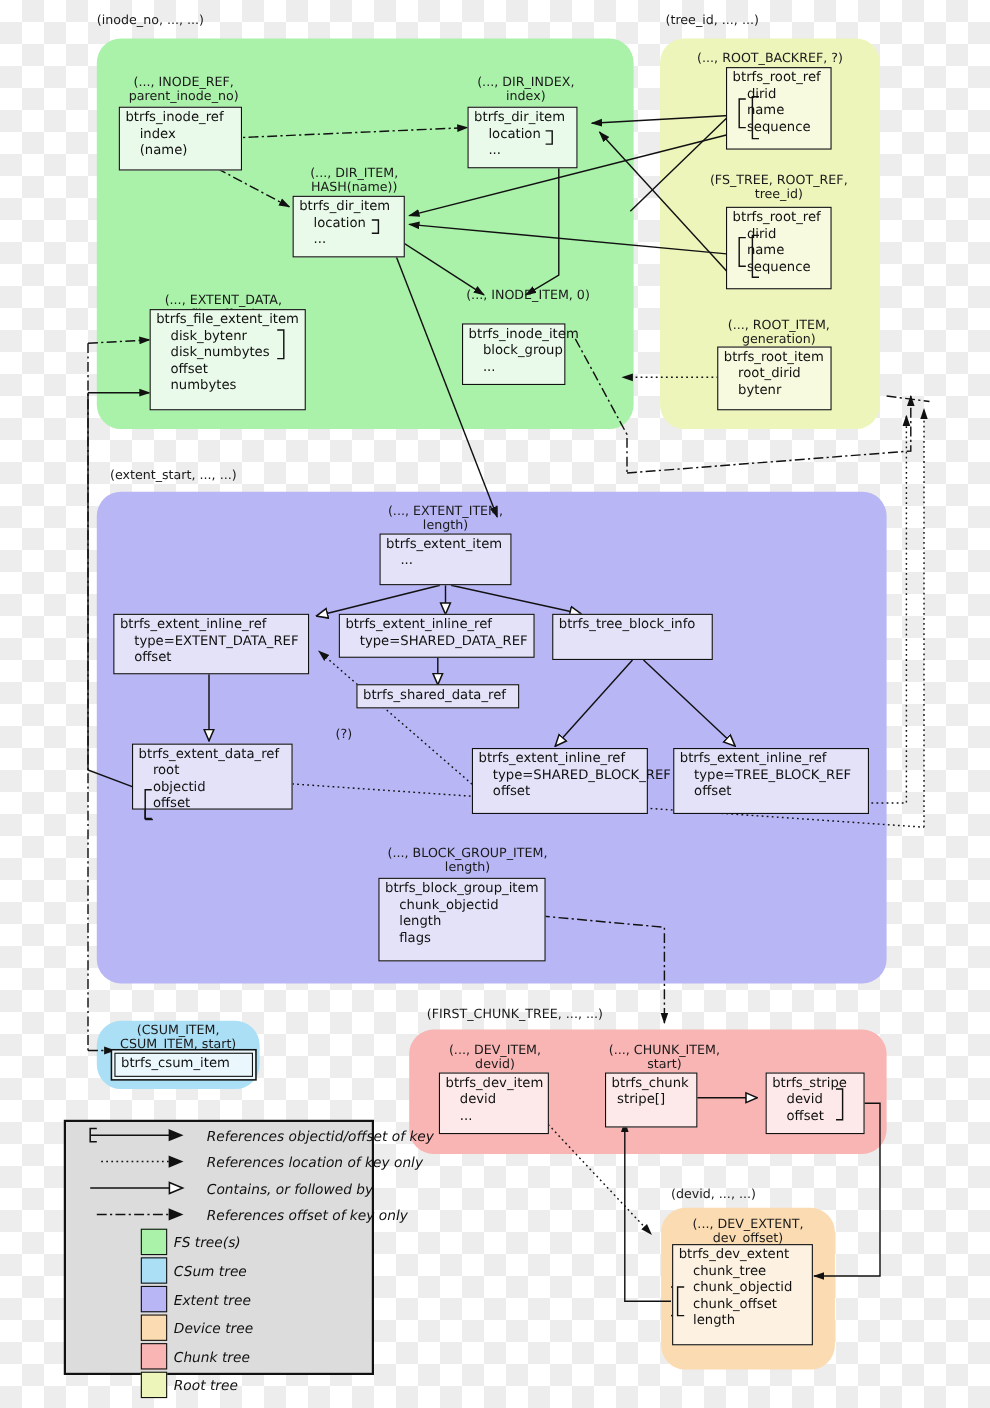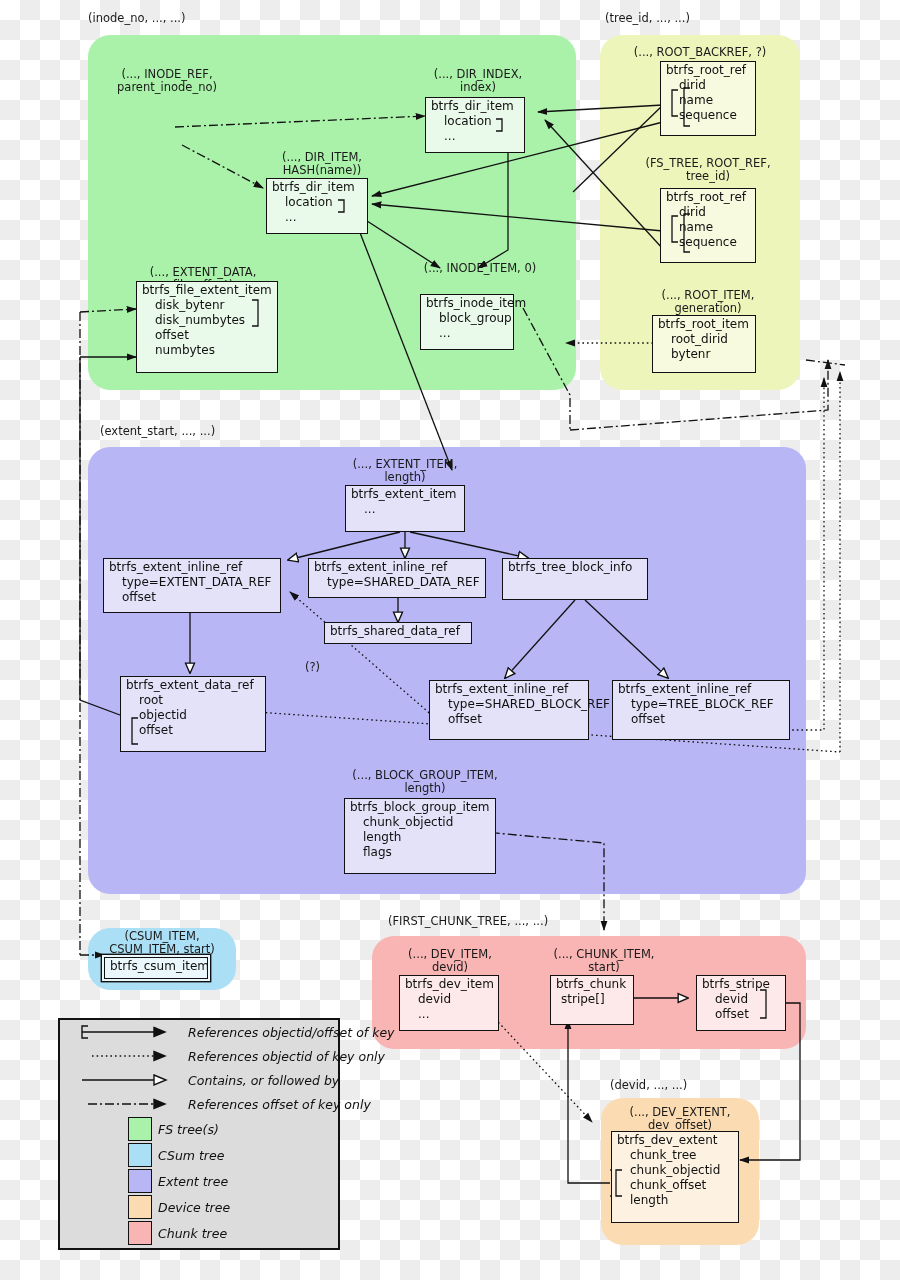--- a/index.html
+++ b/index.html
@@ -169,20 +169,25 @@
       <path d="M 610 1196 L 616 1196"></path>
       <path d="M 610 1183 L 568 1183 L 568 1020" marker-end="url(#solidArrow)"></path>
 
       
       <path d="M 806 360 L 845 365" stroke-dasharray="9,3,2,3"></path>
     </g>
   </svg>
 
   <div class="keylabel" style="left:108px;top:68px;width:118px;">(..., INODE_REF,
 parent_inode_no)</div>
+  <div class="node greenish" style="left:108px;top:97px;width:112px;height:58px;">
+    <div class="title">btrfs_inode_ref</div>
+    <div class="field">index</div>
+    <div class="field">(name)</div>
+  </div>
 
   <div class="keylabel" style="left:423px;top:68px;width:110px;">(..., DIR_INDEX,
 index)</div>
   <div class="node greenish" style="left:425px;top:97px;width:100px;height:56px;">
     <div class="title">btrfs_dir_item</div>
     <div class="field">location</div>
     <div class="field">...</div>
   </div>
 
   <div class="keylabel" style="left:266px;top:151px;width:112px;">(..., DIR_ITEM,
@@ -263,21 +268,21 @@
   </div>
 
   <div class="node purplish" style="left:502px;top:558px;width:146px;height:42px;">
     <div class="title">btrfs_tree_block_info</div>
   </div>
 
   <div class="node purplish" style="left:324px;top:622px;width:148px;height:22px;">
     <div class="title">btrfs_shared_data_ref</div>
   </div>
 
-  <div class="node purplish" style="left:120px;top:676px;width:146px;height:76px;">
+  <div class="node purplish" style="left:120px;top:676px;width:146px;height:60px;">
     <div class="title">btrfs_extent_data_ref</div>
     <div class="field">root</div>
     <div class="field">objectid</div>
     <div class="field">offset</div>
   </div>
 
   <div class="node purplish" style="left:429px;top:680px;width:160px;height:60px;">
     <div class="title">btrfs_extent_inline_ref</div>
     <div class="field">type=SHARED_BLOCK_REF</div>
     <div class="field">offset</div>
@@ -295,21 +300,21 @@
 length)</div>
   <div class="node purplish" style="left:344px;top:798px;width:152px;height:76px;">
     <div class="title">btrfs_block_group_item</div>
     <div class="field">chunk_objectid</div>
     <div class="field">length</div>
     <div class="field">flags</div>
   </div>
 
   <div class="keylabel" style="left:96px;top:930px;width:132px;">(CSUM_ITEM,
 CSUM_ITEM, start)</div>
-  <div class="node bluish doubleborder" style="left:104px;top:957px;width:104px;height:22px;">
+  <div class="node bluish doubleborder" style="left:104px;top:957px;width:126px;height:22px;">
     <div class="title">btrfs_csum_item</div>
   </div>
 
   <div class="keylabel" style="left:392px;top:948px;width:116px;">(..., DEV_ITEM,
 devid)</div>
   <div class="node pinkish" style="left:399px;top:975px;width:100px;height:56px;">
     <div class="title">btrfs_dev_item</div>
     <div class="field">devid</div>
     <div class="field">...</div>
   </div>
@@ -352,21 +357,21 @@
     </div>
     <div class="row">
       <div class="marker">
         <svg width="112" height="18" viewBox="0 0 112 18">
           <g stroke="#111" fill="none" stroke-width="1.4">
             <path d="M 22 9 L 90 9" stroke-dasharray="1.6,3"></path>
             <path d="M 84 4.5 L 95 9 L 84 13.5 z" fill="#111"></path>
           </g>
         </svg>
       </div>
-      <div class="txt">References objectid of key only</div>
+      <div class="txt">References location of key only</div>
     </div>
     <div class="row">
       <div class="marker">
         <svg width="112" height="18" viewBox="0 0 112 18">
           <g stroke="#111" fill="none" stroke-width="1.4">
             <path d="M 12 9 L 84 9"></path>
             <path d="M 84 4 L 96 9 L 84 14 z" fill="#ffffff"></path>
           </g>
         </svg>
       </div>
@@ -397,20 +402,24 @@
       <div class="txt">Extent tree</div>
     </div>
     <div class="row" style="height:26px;">
       <div class="swatch" style="background:#fbdcb2;"></div>
       <div class="txt">Device tree</div>
     </div>
     <div class="row" style="height:26px;">
       <div class="swatch" style="background:#f9b4b4;"></div>
       <div class="txt">Chunk tree</div>
     </div>
+    <div class="row" style="height:26px;">
+      <div class="swatch" style="background:#edf5bb;"></div>
+      <div class="txt">Root tree</div>
+    </div>
   </div>
 
   <svg class="wires" viewBox="0 0 900 1280">
     <g stroke="#111" fill="none" stroke-width="1.3">
 
       <path d="M 338 200 L 344 200 L 344 212 L 338 212"></path>
 
       <path d="M 496 119 L 502 119 L 502 131 L 496 131"></path>
 
       <path d="M 760 990 L 766 990 L 766 1018 L 760 1018"></path>

